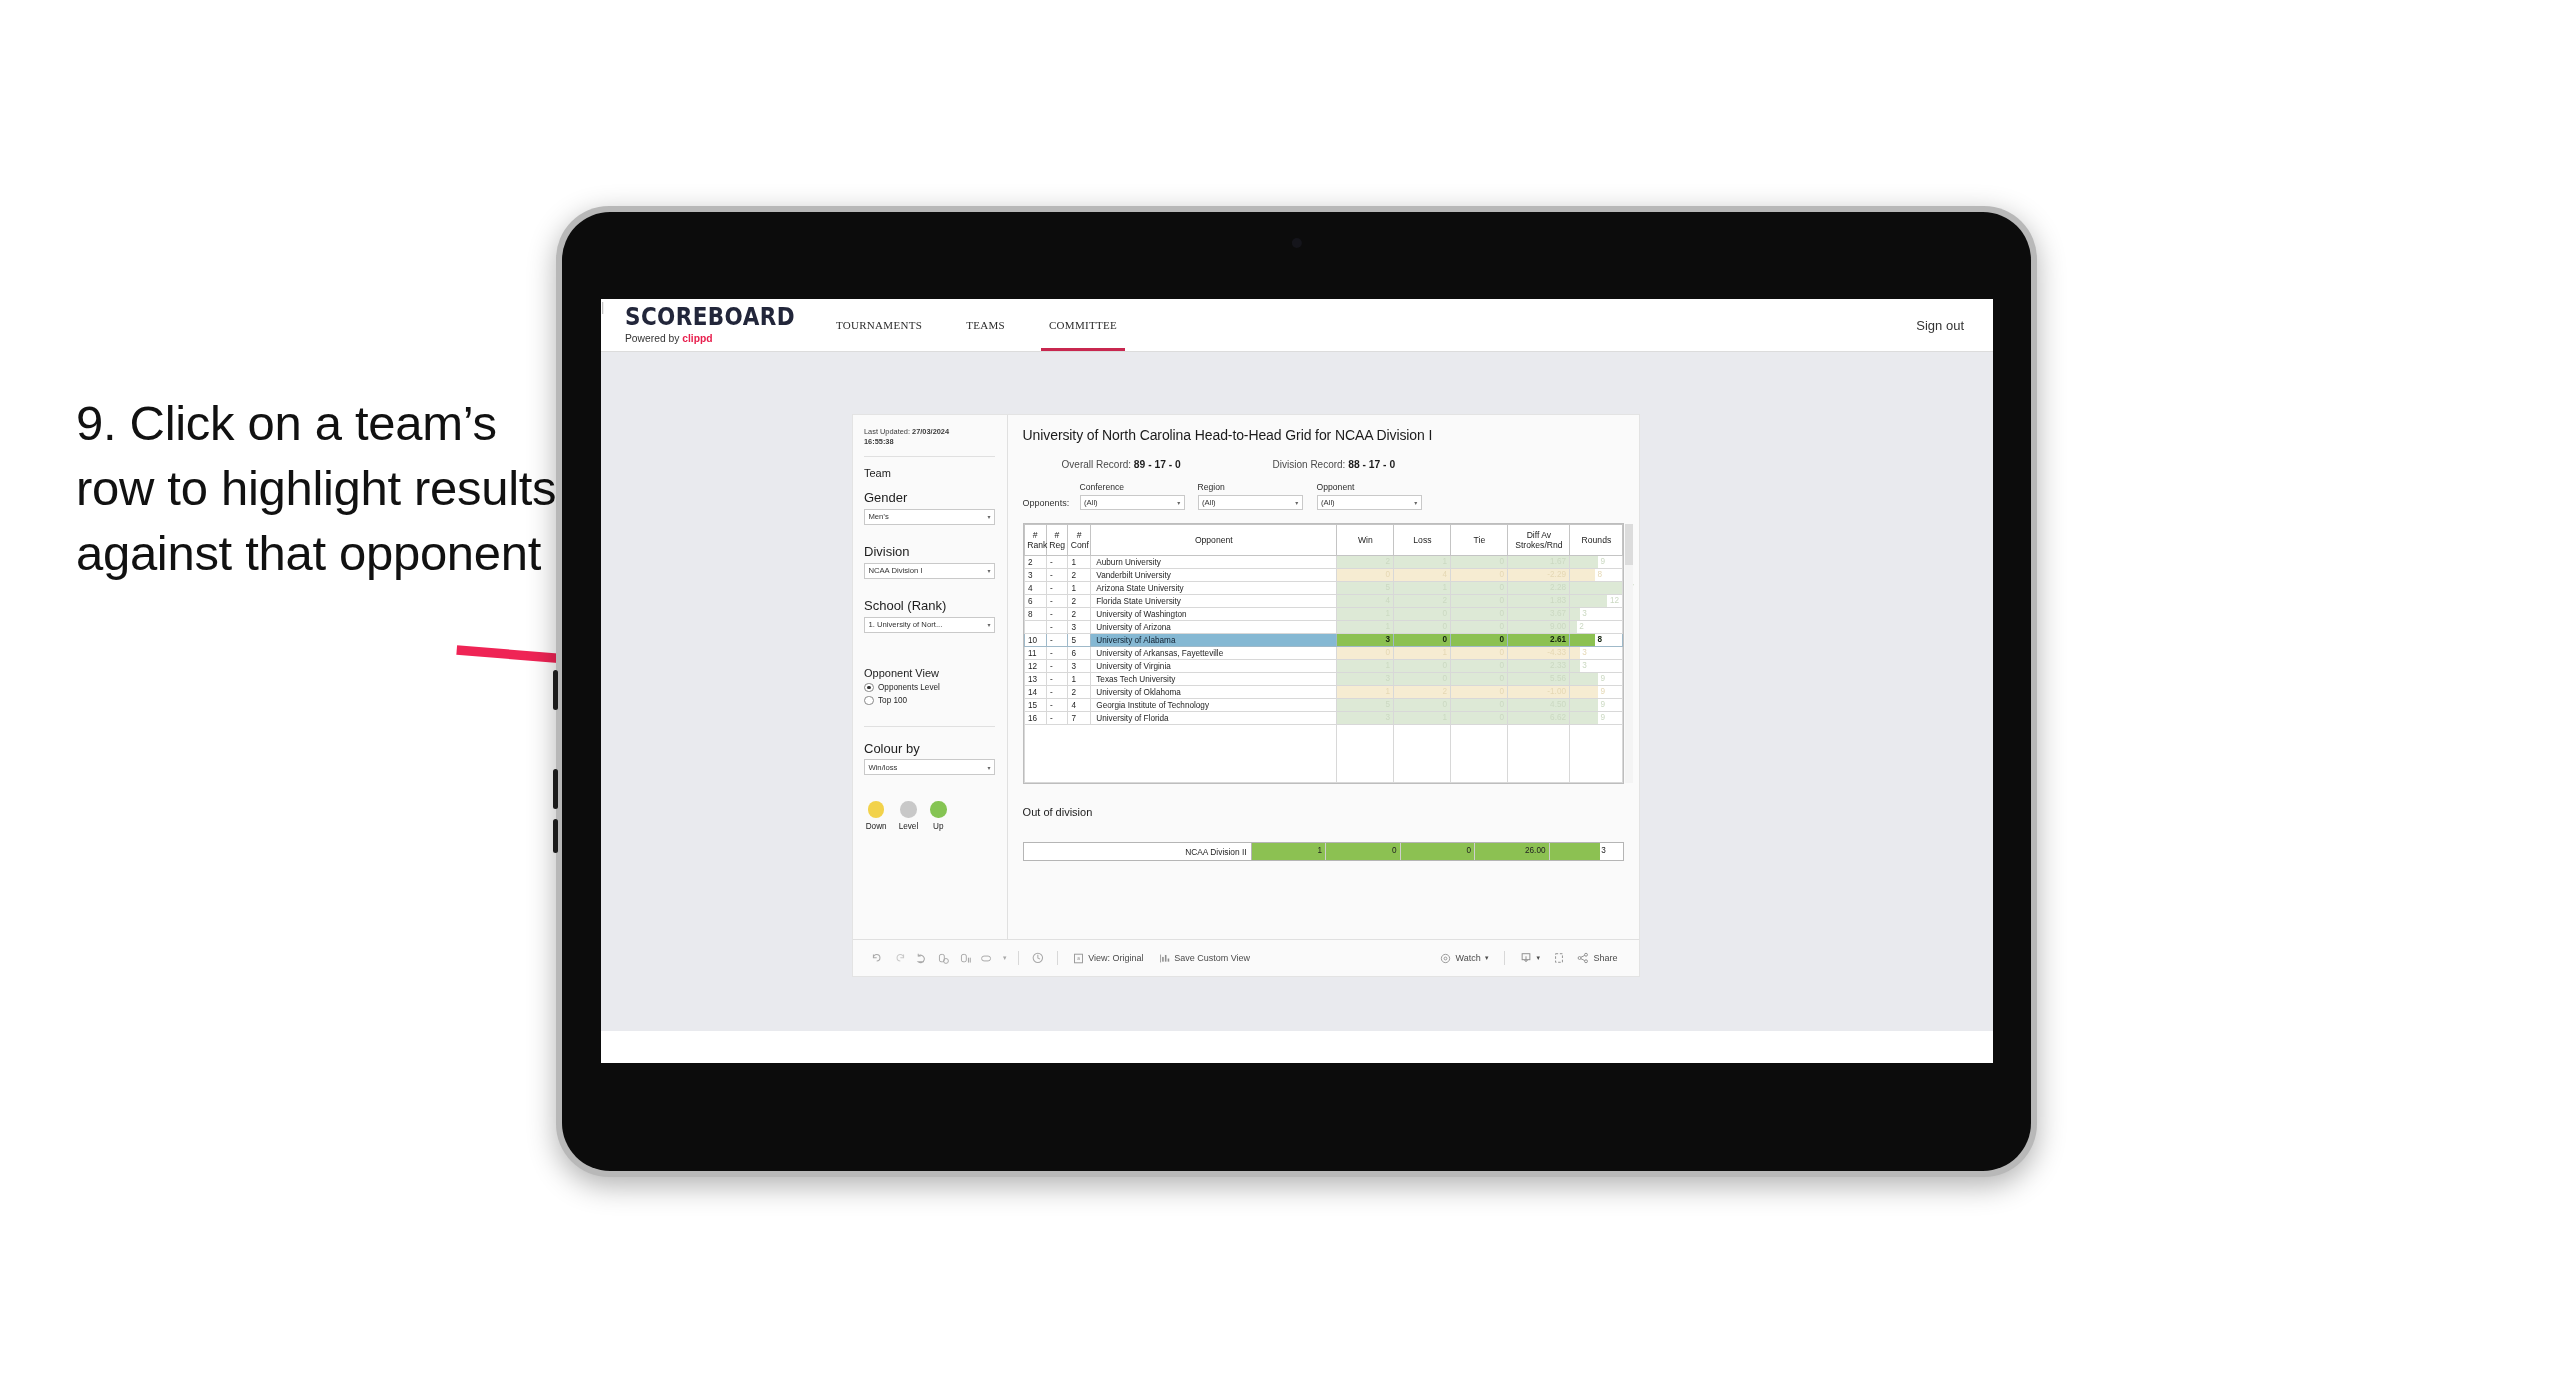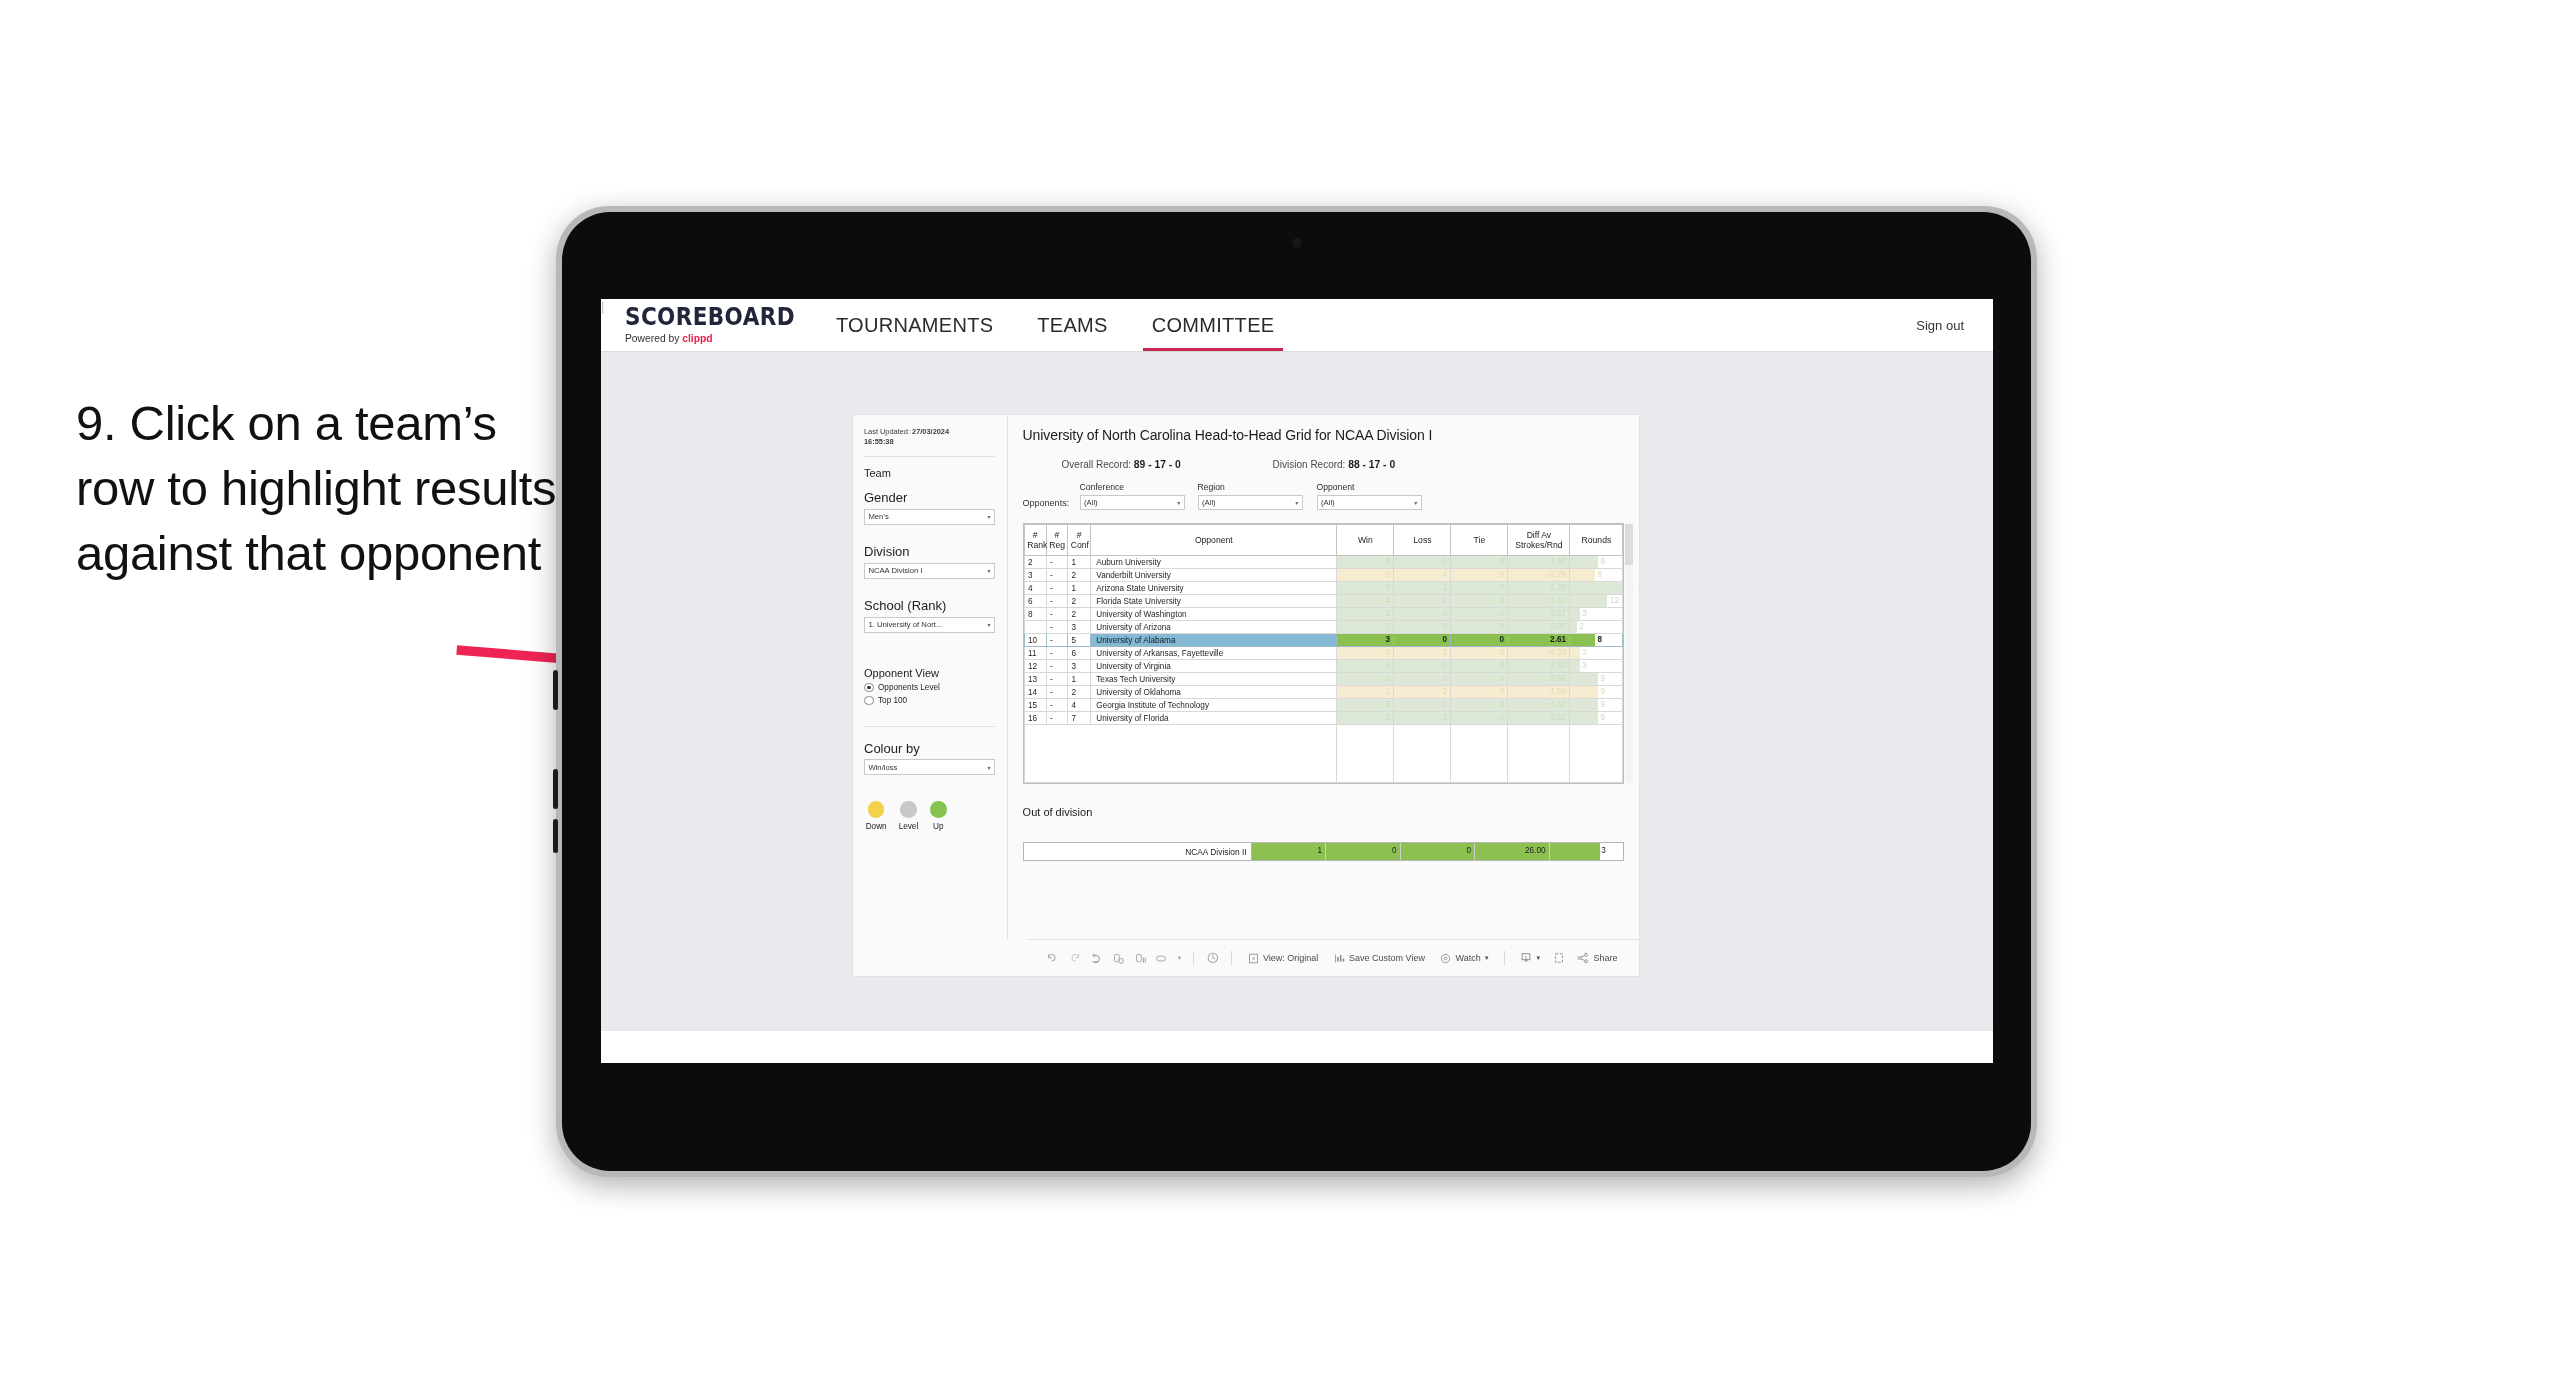--- a/index.html
+++ b/index.html
@@ -29,38 +29,38 @@
   
   #topbar{height:52px;background:#fff;border-bottom:0.9px solid #dcdcdc;
           display:flex;align-items:stretch;position:relative;}
   #brand{display:flex;flex-direction:column;justify-content:center;
          padding:0 19px 0 24px;min-width:149px;}
   #brand .bname{font-family:"DejaVu Sans",sans-serif;font-weight:bold;
          font-size:21.5px;letter-spacing:0.4px;color:#22263a;line-height:1;
          transform:scaleY(1.12);transform-origin:left center;}
   #brand .bsub{font-size:10.3px;color:#333;margin-top:6px;}
   #brand .bsub .clippd{color:#e8204e;font-weight:bold;}
-  .navtab{display:flex;align-items:center;padding:0 22px;font-size:20px;
-          color:#2b2b2b;letter-spacing:0.3px;cursor:pointer;position:relative;}
+  .navtab{display:flex;align-items:center;padding:0 22px;font-size:11px;
+          color:#2b2b2b;letter-spacing:0.3px;cursor:pointer;position:relative;font-family:Liberation Serif, serif;}
   .navtab.active::after{content:"";position:absolute;left:13.7px;right:13.7px;bottom:0;
           height:3.4px;background:#c8274f;}
   #signout{margin-left:auto;display:flex;align-items:center;gap:13.7px;
            padding-right:29px;font-size:13px;color:#333;}
   #signout .bar{color:#bbb;}
 
   #subbar{height:33px;background:#fff;border-bottom:0.9px solid #dcdcdc;
           display:flex;align-items:center;padding-left:24px;gap:26px;}
   .subtab{font-size:12.5px;color:#2b2b2b;letter-spacing:0.3px;cursor:pointer;}
   .subtab.active{color:#e8204e;}
 
   #canvas{background:#e9eaee;height:679px;position:relative;}
 
   
   #dash{position:absolute;left:251px;top:62px;width:786px;height:561px;
-        background:#fafafa;border:0.9px solid #e3e3e3;display:flex;flex-direction:column;align-items:flex-end;}
+        background:#fafafa;border:0.9px solid #e3e3e3;display:flex;flex-direction:column;}
   #dashbody{flex:1;display:flex;}
 
   
   #side{width:131px;padding:12px 12px 0 11px;border-right:0.9px solid #e0e0e0;
         background:#fafafa;position:relative;}
   .upd{font-size:7.4px;color:#3c3c3c;line-height:1.38;}
   .upd b{font-weight:bold;}
   .hr{height:0.9px;background:#e0e0e0;margin:8.6px 0 10.3px 0;}
   .sechead{font-size:11px;color:#1d1d1d;margin-bottom:11px;}
   .fldlabel{font-size:13px;color:#1d1d1d;margin-bottom:3.4px;}

